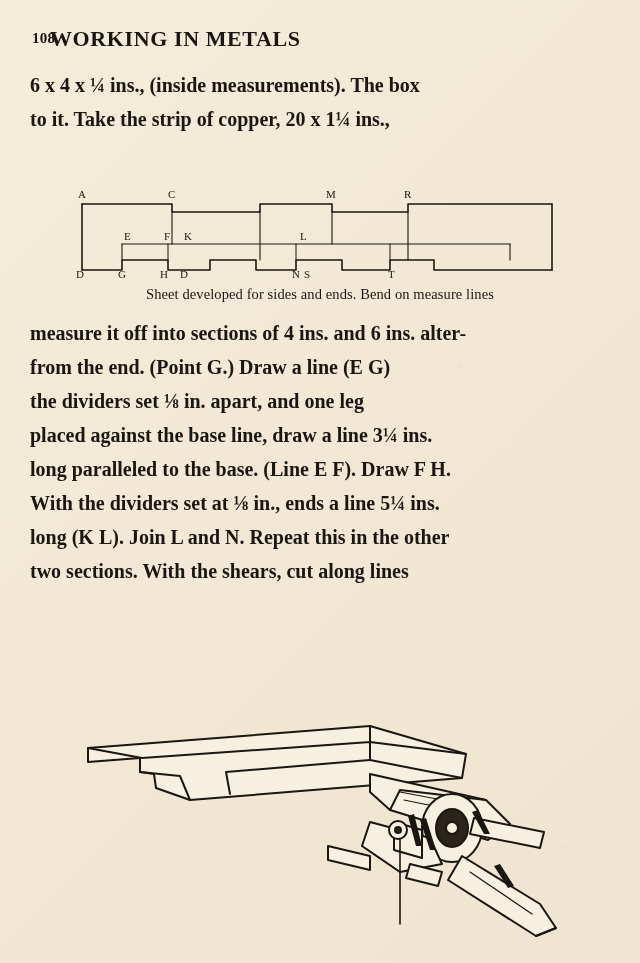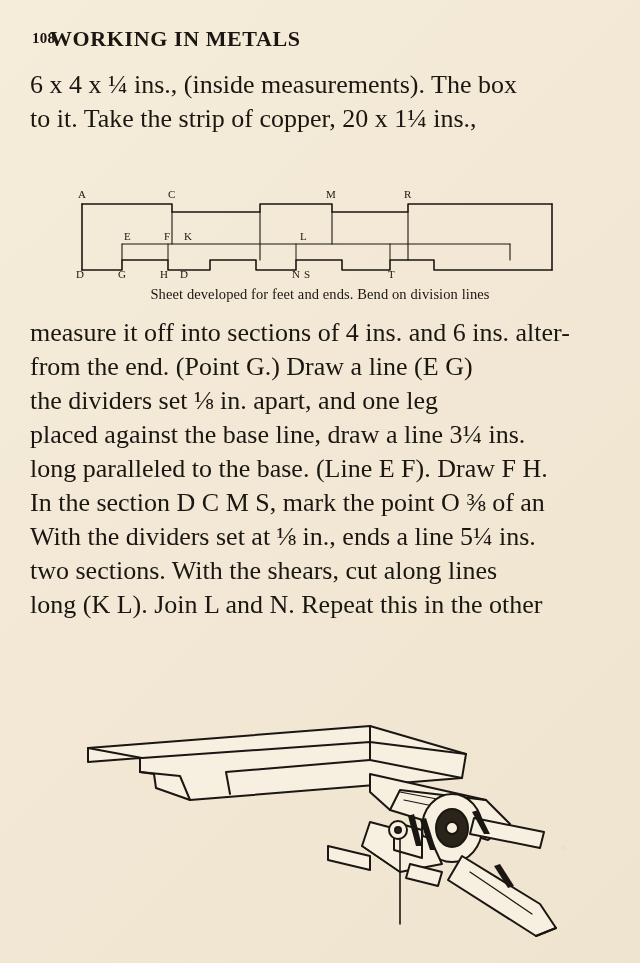--- a/index.html
+++ b/index.html
@@ -53,24 +53,25 @@
     top: 0;
     font-size: 22px;
     font-weight: bold;
     letter-spacing: 0.6px;
     padding-left: 18px;
   }
   .body-block {
     position: absolute;
     left: 30px;
     width: 580px;
-    font-size: 26px;
+    font-size: 20px;
     line-height: 34px;
     text-align: justify;
     text-justify: inter-word;
+    font-weight: bold;
   }
   #para-one { top: 68px; }
   #para-two { top: 316px; }
 
   .body-block p {
     margin: 0;
   }
   .line {
     display: block;
     white-space: nowrap;
@@ -165,33 +166,32 @@
         <text x="58" y="96">G</text>
         <text x="100" y="96">H</text>
         <text x="120" y="96">D</text>
         <text x="232" y="96">N</text>
         <text x="244" y="96">S</text>
         <text x="328" y="96">T</text>
       </g>
     </svg>
   </div>
 
-  <div class="caption">Sheet developed for feet and ends.   Bend on division lines</div>
+  <div class="caption">Sheet developed for sides and ends.   Bend on measure lines</div>
 
   <div class="body-block" id="para-two">
     <p>
       <span class="line">measure it off into sections of 4 ins. and 6 ins. alter-</span>
       <span class="line">from  the  end.   (Point G.)  Draw  a  line  (E  G)</span>
       <span class="line">the   dividers   set   ⅛   in.   apart,   and   one   leg</span>
       <span class="line">placed against the base line, draw a line 3¼ ins.</span>
       <span class="line">long paralleled to the base.  (Line E F).   Draw F H.</span>
-      <span class="line">In  the  section  D C M  S,  mark  the  point  O ⅜ of an</span>
       <span class="line">With the dividers set at ⅛ in., ends a line 5¼ ins.</span>
+      <span class="line">long (K L).   Join L and N.    Repeat this in the other</span>
       <span class="line">two  sections.   With  the  shears,  cut  along  lines</span>
-      <span class="line">long (K L).   Join L and N.    Repeat this in the other</span>
     </p>
   </div>
 
   <div class="figure-tool">
     <svg width="500" height="230" viewBox="0 0 500 230">
       <g fill="none" stroke="#1a1611" stroke-width="2" stroke-linecap="round" stroke-linejoin="round">
 
         <path d="M18 34 L300 12 L396 40 L392 64 L120 86 L86 74 L84 60 L70 58 L70 44 L18 48 Z" fill="#f7f0e0"></path>
         <path d="M18 34 L72 44 L300 28 L396 40"></path>
         <path d="M70 58 L110 62 L120 86"></path>

